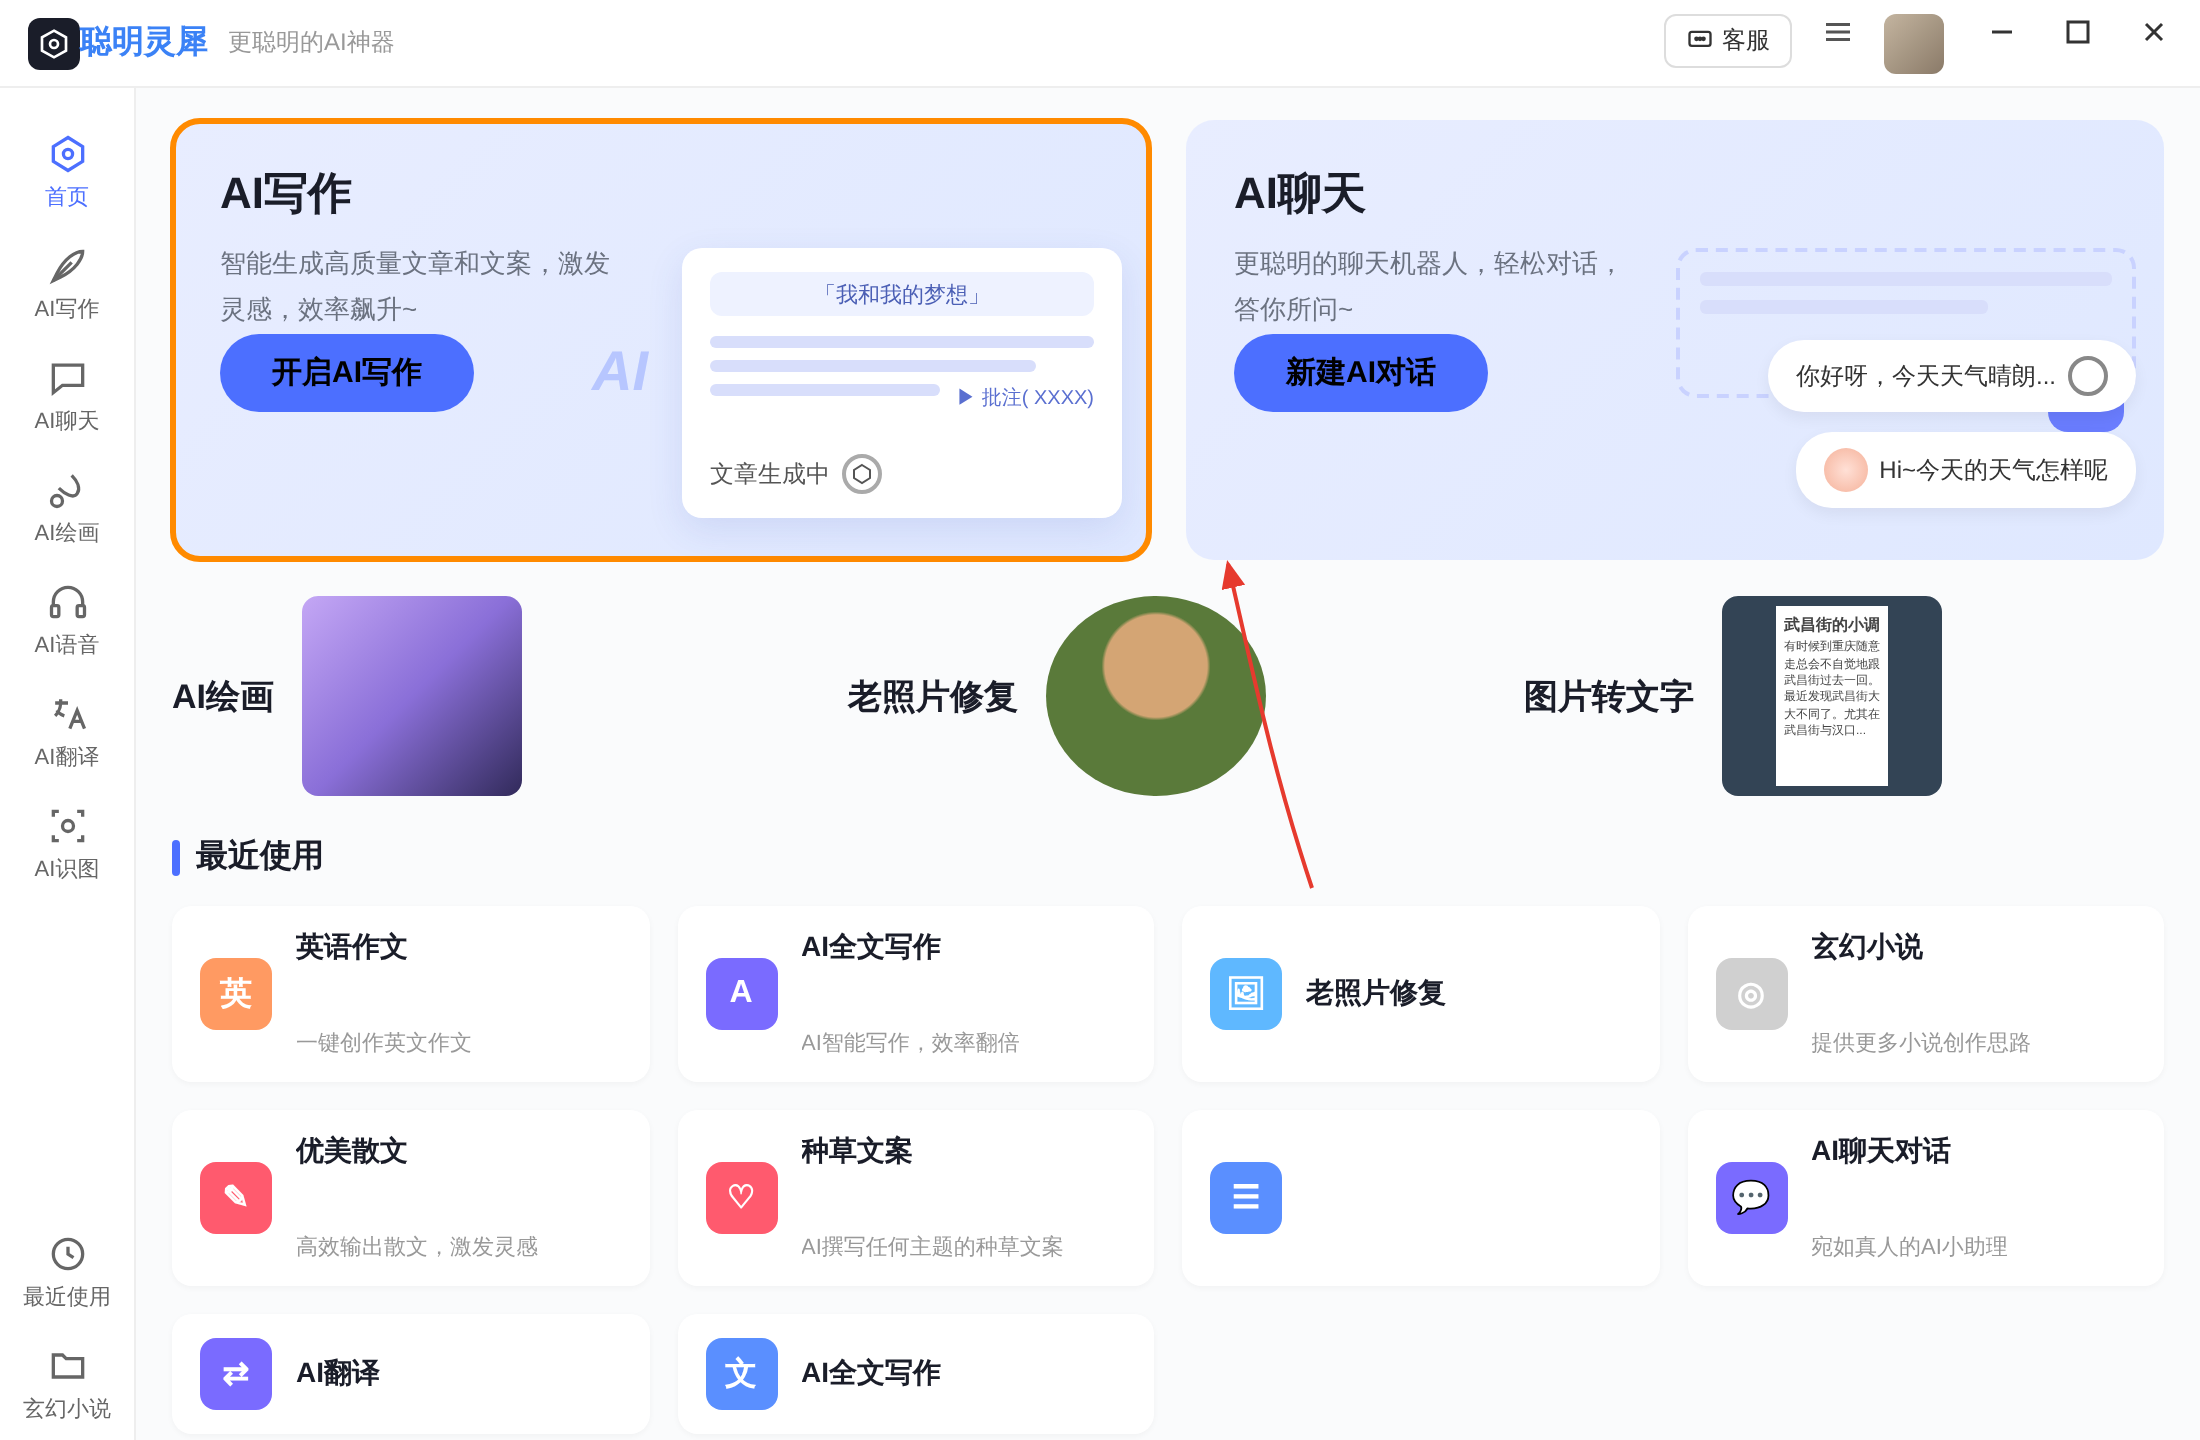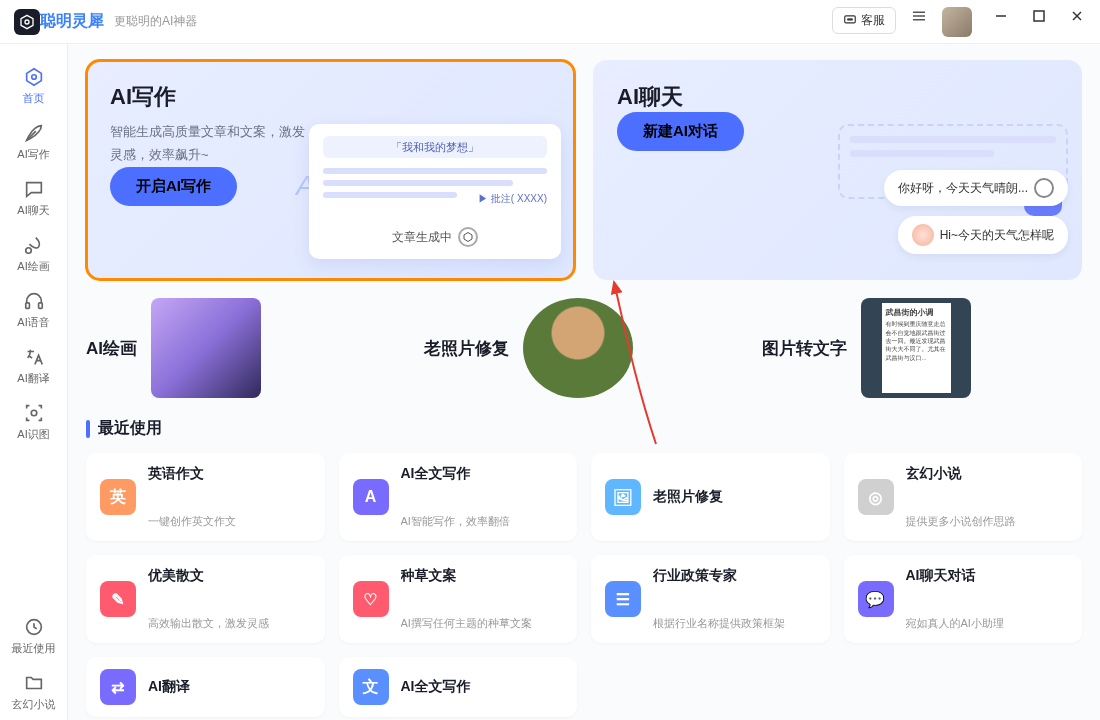--- a/index.html
+++ b/index.html
@@ -23,46 +23,46 @@
     .nav-lbl { font-size:11px; }
     .nav-spacer { flex:1; }
 
     .main { flex:1; padding:16px 18px; overflow:auto; position:relative; }
     .hero-row { display:flex; gap:18px; }
     .hero { flex:1; background:linear-gradient(135deg,#e8edff,#dfe8ff); border-radius:14px; padding:22px 20px 20px 24px; position:relative; height:220px; }
     .hero.highlight { outline:3px solid #ff8a00; outline-offset:-2px; }
     .hero-title { font-size:22px; font-weight:700; color:#1a1d29; }
     .hero-desc { font-size:13px; color:#6b7280; margin-top:8px; line-height:1.8; max-width:200px; }
     .cta { display:inline-block; background:#4c6fff; color:#000000; padding:10px 26px; border-radius:22px; font-size:15px; font-weight:600; cursor:pointer; }
-    .hero-preview { position:absolute; right:14px; top:64px; width:252px; height:135px; background:#fff; border-radius:10px; box-shadow:0 6px 18px rgba(60,80,180,.12); padding:12px 14px; display:flex; flex-direction:column; }
+    .hero-preview { position:absolute; right:14px; top:64px; width:220px; height:135px; background:#fff; border-radius:10px; box-shadow:0 6px 18px rgba(60,80,180,.12); padding:12px 14px; display:flex; flex-direction:column; }
     .pv-head { background:#eef2ff; border-radius:6px; height:22px; display:flex; align-items:center; justify-content:center; font-size:11px; color:#4b5fb5; }
     .pv-lines { margin-top:10px; display:flex; flex-direction:column; gap:6px; }
     .pv-line { height:6px; border-radius:3px; background:#d8defb; }
     .pv-line.short{width:60%;}
     .pv-line.mid{width:85%;}
     .pv-mark { position:absolute; right:14px; top:68px; font-size:10px; color:#5a6fd0; }
-    .pv-foot { margin-top:auto; display:flex; align-items:center; gap:6px; font-size:12px; color:#555; justify-content:center; }
+    .pv-foot { margin-top:auto; display:flex; align-items:center; gap:6px; font-size:12px; color:#555; justify-content:flex-start; }
     .pv-foot .dot{width:20px;height:20px;border-radius:50%;border:2px solid #aaa;display:flex;align-items:center;justify-content:center;}
-    .ai-badge { position:absolute; left:210px; top:110px; font-size:28px; font-weight:400; color:#b7c6ff; font-style:italic; }
+    .ai-badge { position:absolute; left:210px; top:110px; font-size:28px; font-weight:700; color:#b7c6ff; font-style:italic; }
 
     .chat-bubbles { position:absolute; right:14px; top:110px; display:flex; flex-direction:column; gap:10px; align-items:flex-end; }
     .bubble { background:#fff; border-radius:18px; padding:8px 14px; font-size:12px; color:#333; box-shadow:0 3px 8px rgba(0,0,0,.06); display:flex; align-items:center; gap:6px; }
     .bubble .bav{width:22px;height:22px;border-radius:50%;background:radial-gradient(circle,#ffe0d6,#f5b199);}
     .chat-dock { position:absolute; right:14px; top:64px; width:230px; height:75px; border:2px dashed #c9d2ff; border-radius:10px; padding:10px; }
     .chat-dock .gl{height:7px;border-radius:3px;background:#d8defb;margin-bottom:7px;}
     .chat-fab { position:absolute; right:20px; top:118px; width:38px; height:38px; border-radius:10px; background:#6a7dff; display:flex; align-items:center; justify-content:center; color:#fff; }
 
     .cards-row { display:flex; gap:18px; margin-top:18px; }
     .card { flex:1; display:flex; align-items:center; gap:14px; }
     .card-title { font-size:17px; font-weight:700; color:#1a1d29; }
     .thumb { width:110px; height:100px; border-radius:8px; background:#ddd; overflow:hidden; display:flex; align-items:center; justify-content:center; position:relative; }
     .thumb.t1{background:linear-gradient(135deg,#c4a7f5,#8a6fd8,#312a5a);}
     .thumb.t2{background:radial-gradient(circle at 50% 35%,#d4a574 30%,#5a7a3a 32%);border-radius:50%;}
     .thumb.t3{background:#345; display:flex;}
-    .doc-sheet{width:69px;height:90px;background:#fff;font-size:6px;color:#444;padding:4px;line-height:1.4;}
+    .doc-sheet{width:56px;height:90px;background:#fff;font-size:6px;color:#444;padding:4px;line-height:1.4;}
     .doc-sheet h6{font-size:8px;font-weight:700;margin-bottom:2px;}
     .id-pair{display:flex;gap:4px;}
     .idp{width:54px;height:76px;border-radius:4px;}
     .idp.f{background:linear-gradient(180deg,#f5d0c0 35%,#d04545 36%);}
     .idp.m{background:linear-gradient(180deg,#f5d8c8 35%,#1a1d29 36%);}
 
     .section-head { margin-top:20px; display:flex; align-items:center; gap:8px; }
     .section-bar { width:4px; height:18px; background:#4c6fff; border-radius:2px; }
     .section-title { font-size:16px; font-weight:700; color:#1a1d29; }
 
@@ -216,20 +216,21 @@
                 <svg width="12" height="12" viewBox="0 0 24 24" fill="none" stroke="#555" stroke-width="2">
                   <polygon points="12,3 20,8 20,16 12,21 4,16 4,8"></polygon>
                 </svg>
               </span>
           </div>
         </div>
       </div>
 
       <div class="hero">
         <div class="hero-title">AI聊天</div>
+        <div class="hero-desc">更聪明的聊天机器人，轻松对话，答你所问~</div>
         <div class="cta">新建AI对话</div>
         <div class="chat-dock">
           <div class="gl"></div>
             <div class="gl" style="width:70%"></div>
         </div>
         <div class="chat-fab">
             <svg width="20" height="20" viewBox="0 0 24 24" fill="none" stroke="#fff" stroke-width="2">
               <rect x="4" y="6" width="16" height="11" rx="3"></rect>
               <circle cx="10" cy="11" r="1" fill="#fff"></circle>
               <circle cx="14" cy="11" r="1" fill="#fff"></circle>
@@ -306,24 +307,20 @@
         </div>
         <div class="tile">
           <div class="tile-ic" style="background:#ff5a6e">♡</div>
   <div class="tile-txt">
             <span class="tile-title">种草文案</span>
   <span class="tile-sub">AI撰写任何主题的种草文案</span>
           </div>
         </div>
         <div class="tile">
           <div class="tile-ic" style="background:#5a8fff">☰</div>
-  <div class="tile-txt">
-            <span class="tile-title">行业政策专家</span>
-  <span class="tile-sub">根据行业名称提供政策框架</span>
-          </div>
         </div>
         <div class="tile">
           <div class="tile-ic" style="background:#7a6bff">💬</div>
   <div class="tile-txt">
             <span class="tile-title">AI聊天对话</span>
   <span class="tile-sub">宛如真人的AI小助理</span>
           </div>
         </div>
         <div class="tile">
           <div class="tile-ic" style="background:#7a6bff">⇄</div>

